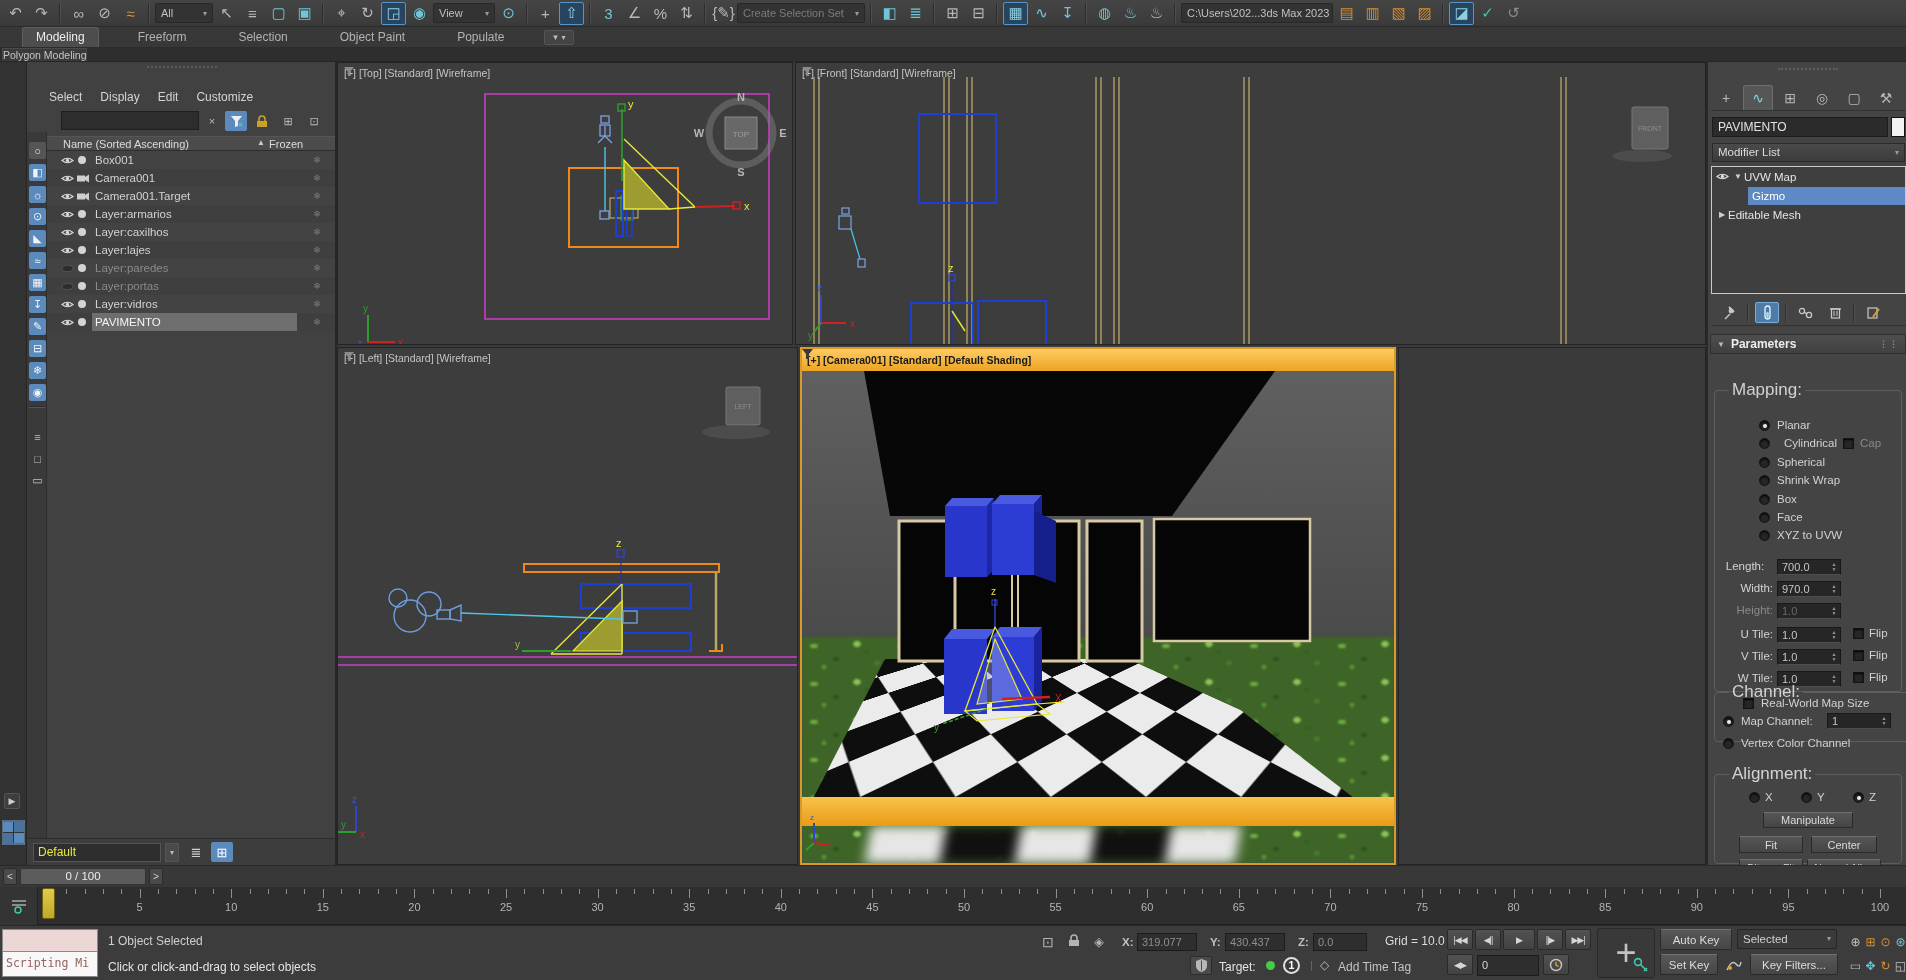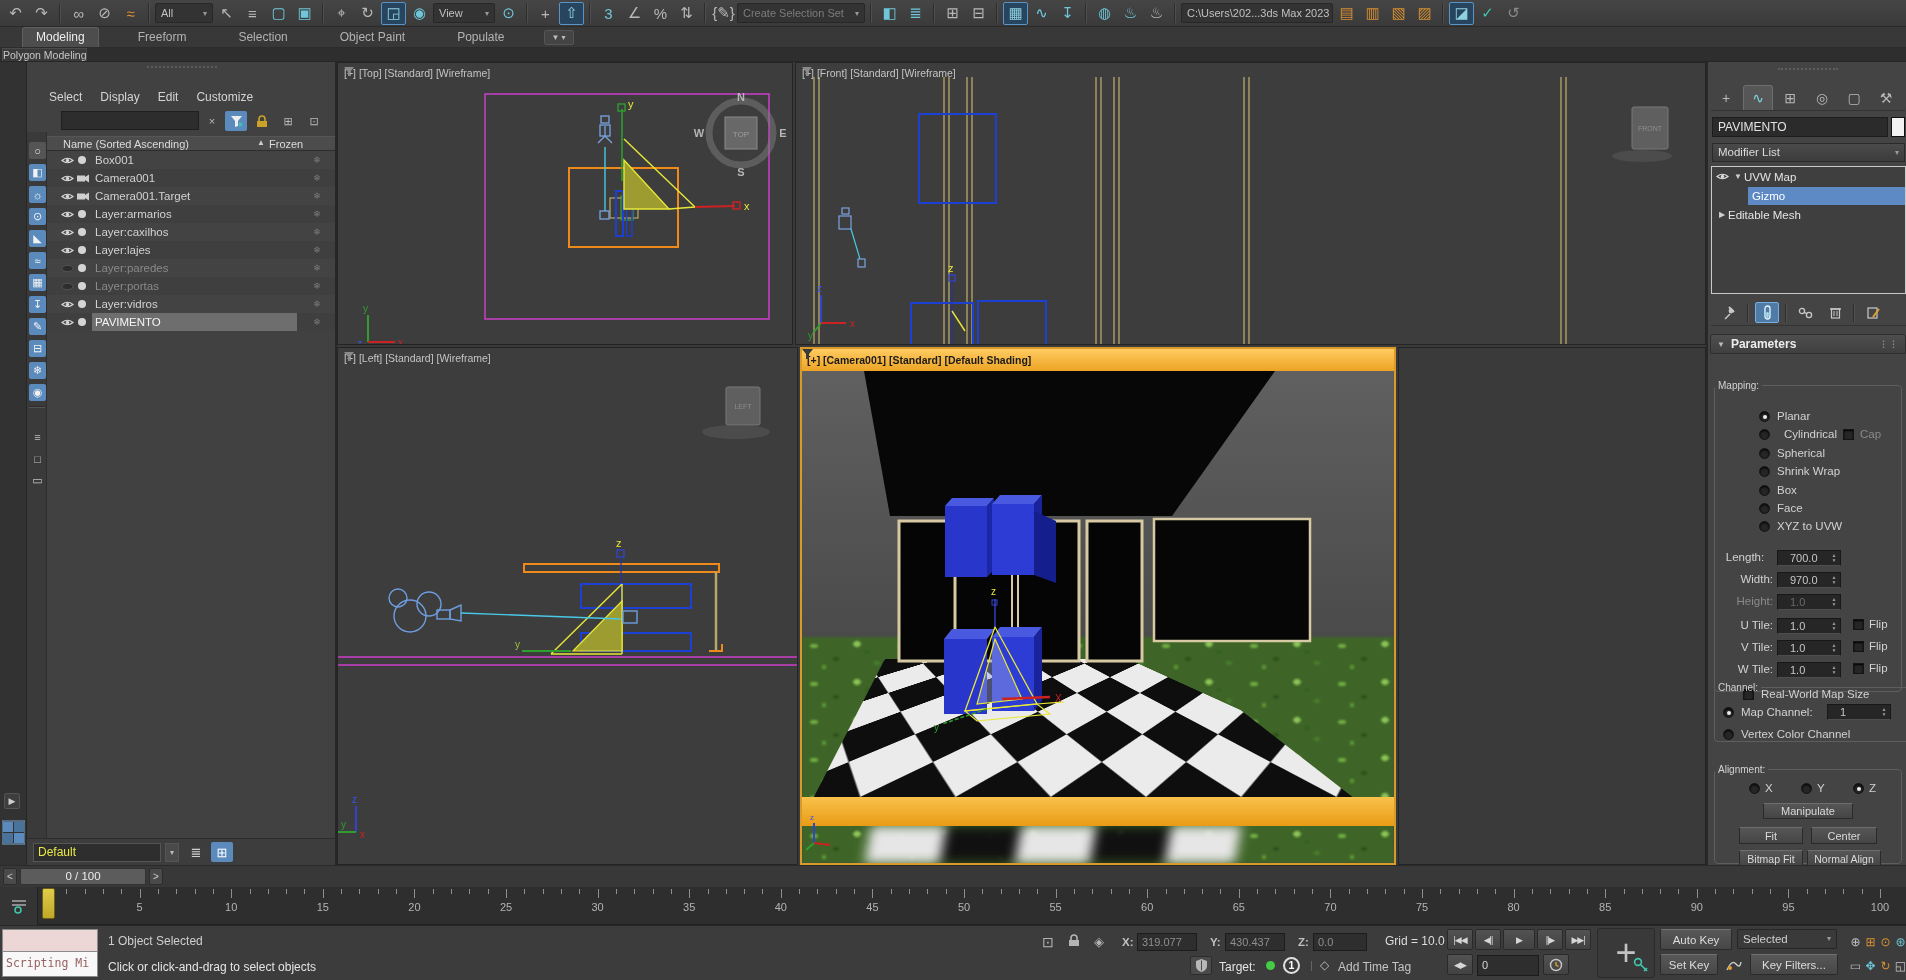--- a/index.html
+++ b/index.html
@@ -83,27 +83,27 @@
 .strow{position:relative;height:19px;display:flex;align-items:center;color:#e4e4e4;font-size:11.5px}
 .strow .ar{width:12px;text-align:center;font-size:8px;color:#cfcfcf}
 .strow .gz{margin-left:36px;background:#5d8ac4;color:#fff;flex:1;height:18px;line-height:18px;padding-left:4px}
 #stackbtns{left:3px;top:238px;width:195px;height:26px;display:flex;align-items:center;gap:6px;padding-left:6px;border-bottom:1px solid #333}
 .skb{width:24px;height:21px;display:flex;align-items:center;justify-content:center;border-radius:2px}
 .skb.on{background:#4f7ca6;border:1px solid #77aede}
 .vsep{width:2px;height:18px;border-left:1px solid #2e2e2e;border-right:1px solid #525252}
 #rollhead{left:2px;top:272px;width:196px;height:20px;background:linear-gradient(#4e4e4e,#404040);border:1px solid #2f2f2f;border-radius:3px 3px 0 0;display:flex;align-items:center;gap:6px;padding:0 6px;color:#ececec;font-weight:bold;font-size:12px}
 #rollhead .dots{margin-left:auto;color:#8a8a8a;font-size:9px;letter-spacing:1px}
 fieldset{position:absolute;border:1px solid #5e5e5e;border-radius:4px}
-legend{color:#d2d2d2;font-size:10px;padding:0 3px;margin-left:0}
+legend{color:#d2d2d2;font-size:17px;padding:0 3px;margin-left:14px}
 .rad{position:absolute;width:11px;height:11px;border-radius:50%;background:#262626;border:1px solid #141414;box-shadow:inset 0 1px 2px #000}
 .rad.on::after{content:"";position:absolute;left:2.5px;top:2.5px;width:4px;height:4px;border-radius:50%;background:#ececec}
 .cb{position:absolute;width:11px;height:11px;background:#262626;border:1px solid #141414;box-shadow:inset 0 1px 2px #000}
 .plab{position:absolute;color:#d2d2d2;font-size:11.5px;white-space:nowrap}
 .plab.dim{color:#8a8a8a}
-.spin{position:absolute;height:16px;background:#262626;border:1px solid #181818;border-bottom-color:#4e4e4e;color:#c6c6c6;font-size:11px;line-height:14px;padding:0 12px 0 12px}
+.spin{position:absolute;height:16px;background:#262626;border:1px solid #181818;border-bottom-color:#4e4e4e;color:#c6c6c6;font-size:11px;line-height:14px;padding:0 12px 0 4px}
 .spin.dis{color:#6a6a6a}
 .spin .ar{position:absolute;right:1px;top:0;bottom:0;width:10px;display:flex;flex-direction:column;align-items:center;justify-content:center;font-size:5px;color:#9a9a9a;line-height:5px}
 .pbtn{position:absolute;background:linear-gradient(#565656,#454545);border:1px solid #2a2a2a;border-top-color:#6e6e6e;border-radius:0;color:#dadada;font-size:11px;text-align:center}
 
 #tslider{left:0;top:865px;width:1906px;height:22px;background:#383838;border-top:1px solid #2a2a2a}
 #tslider .a{position:absolute;top:2px;width:14px;height:17px;background:#4a4a4a;border:1px solid #2c2c2c;color:#cfcfcf;text-align:center;line-height:15px;font-size:10px;border-radius:2px}
 #tspill{position:absolute;left:20px;top:2px;width:126px;height:17px;background:#5c5c5c;border:1px solid #333;border-radius:2px;color:#ececec;text-align:center;line-height:15px;font-size:11.5px}
 #trackbar{left:0;top:887px;width:1906px;height:38px;background:#2e2e2e;border-bottom:1px solid #202020}
 #mce{position:absolute;left:0;top:0;width:38px;height:38px;background:#343434;border-right:1px solid #222;display:flex;align-items:center;justify-content:center}
 .tick{position:absolute;top:2px;width:1px;background:#8e8e8e}

